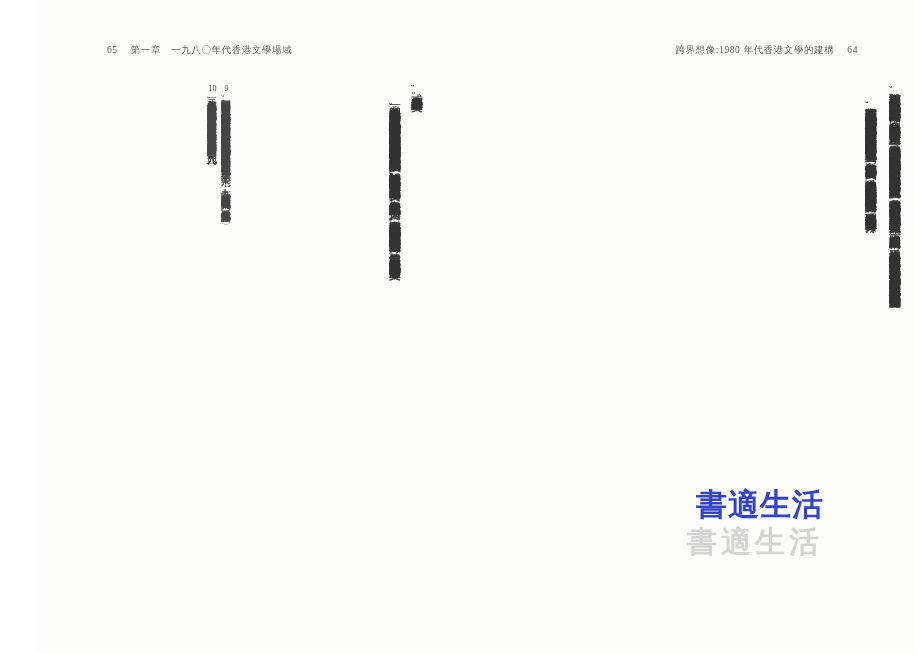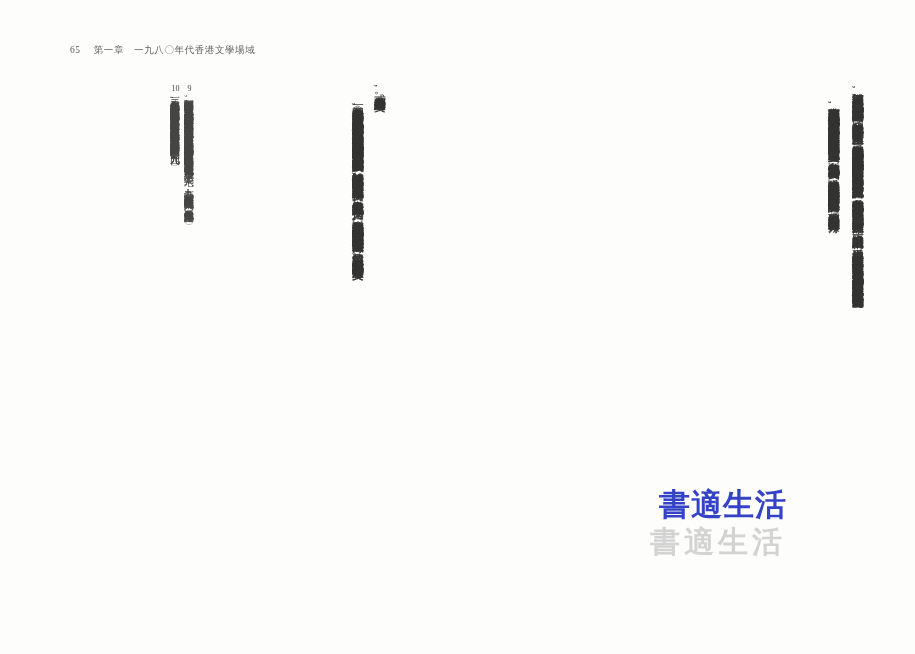--- a/index.html
+++ b/index.html
@@ -1,21 +1,21 @@
 <!DOCTYPE html>
 <html lang="zh-Hant"><head>
 <meta charset="utf-8">
 <style>
   html,body{margin:0;padding:0;background:#ffffff;}
   body{
     width:915px;height:654px;overflow:hidden;position:relative;
     font-family:"Liberation Serif","DejaVu Serif",serif;
     -webkit-font-smoothing:antialiased;
   }
-  .spread{position:absolute;inset:0;background:#fdfdfc;}
+  .spread{position:absolute;inset:0;background:#fdfdfc;margin-left:37px;}
 
   
   .running-head{
     position:absolute;top:44px;font-size:9.5px;color:#636363;
     letter-spacing:0.6px;white-space:nowrap;
   }
   .running-head .pagenum{margin:0 10px;color:#5a5a5a;}
   .rh-left{left:60px;}
   .rh-right{right:47px;text-align:right;}
 
@@ -76,20 +76,24 @@
 </head>
 <body>
 
 <div class="spread">
 
   <div class="running-head rh-left">
     <span class="pagenum">65</span>
     <span>第一章　一九八〇年代香港文學場域</span>
   </div>
 
+  <div class="running-head rh-right">
+    <span>跨界想像:1980 年代香港文學的建構</span>
+    <span class="pagenum">64</span>
+  </div>
 
   <section class="vtext body-right">
     <p><span>滿後的前途問題,麥理浩是一九四九年中共建政以來首位到訪的港督,此行在政治意義上可謂是揭開中英談判香港問題的序幕,</span><span class="noteref">9</span><span>同年九月收錄於《八方》的「香港有沒有文學」的筆談會,即是在這樣的背景下所產生。香港九七回歸中國雖然要到一九八四年中英聯合聲明條約的簽訂之後才真正確立,但一九七九年麥理浩的訪北京行程實際上已讓回歸的問題浮現,這場筆談會雖然是在討論香港有沒有文學,但這個問題的提出卻也透露了,香港在意識到自身即將可能走向另一個歷史階段下,對於自身定位的重新找尋與確認。一九七九年香港前途問題的浮現刺激香港文壇對於自身文學與定位的反省,到了一九八〇年代,一九八二年英國首相柴契爾夫人與鄧小平的會談,以及八四年的回歸確立,</span><span class="noteref">10</span><span>皆再度加速香港論述的形成與建構。香港文學的被提出,這個意義並非僅在討論「何謂香港文學」?或是尋找「香港文學的存在與否」,從一九七九年以來到整個一九八〇年代,香港文學的被提出與被討論,更為重要的意義還在於,將香港文學以一種更具學術性的方式建構,摸索香港在此時期的特殊位置。</span></p>
     <p class="para-indent">在這樣的脈絡底下我們可以看到,一九七九年刊載於《八方》創刊號中「香港有沒有文學」的筆談會,以及一九八五年《香港文學》創刊號中對於香港文學未來走向的討論文章,其思索的主軸是沿著思考香港文學的定位與方向逐步開展,並且強調香港文學在未來面臨轉型的過程中,如何更有系統地建立香港文學。一九七九年《八方》的筆談會已觸及了「香港文學的被提出」、「香港文學的建構」以及「香港文學的跨界想像」等重要議題,《八方》和《香港文學》在創刊號的討論開啟了香港文學的建構,在後續的發行中積極加強香港的文學評論、整理香港文學史料,以及開闢香港作家專輯等方</p>
   </section>
 
   <section class="vtext body-left">
     <p>式,在各個層面持續建構香港文學。</p>
     <p class="para-indent">一九八四年由香港青年作者協會推出的《香港文藝》,在第五期推出的「一九九七與香港文藝專輯」,將創作與現實的連結與關聯性,放在九七香港主權移交中國的框架下進行反思,專輯中除了刊載學者與作家們對於九七的看法,也特別開闢香港青年作者如何看待九七的相關討論,並製作一份九七問卷調查,顯現了這個組織對於香港藝文界參與九七事務的嘗試。相較於以論述或學術性的方式探討香港文學,或是推出香港文學特輯,《博益月刊》則是採取並置純文學與通俗文學、結合大眾流行文化進行香港的城市想像,《大拇指》、《素葉文學》和《新穗詩刊》經由大量香港本地作家的文學創作建構香港文學,這些創作除了豐富香港文學的累積成果之外,也同時揭露了當時想像香港的幾種方法。值得留意的是,香港文學這個概念在一九八〇年代的討論與浮現中,主要還是朝向香港華文文學</p>
   </section>

